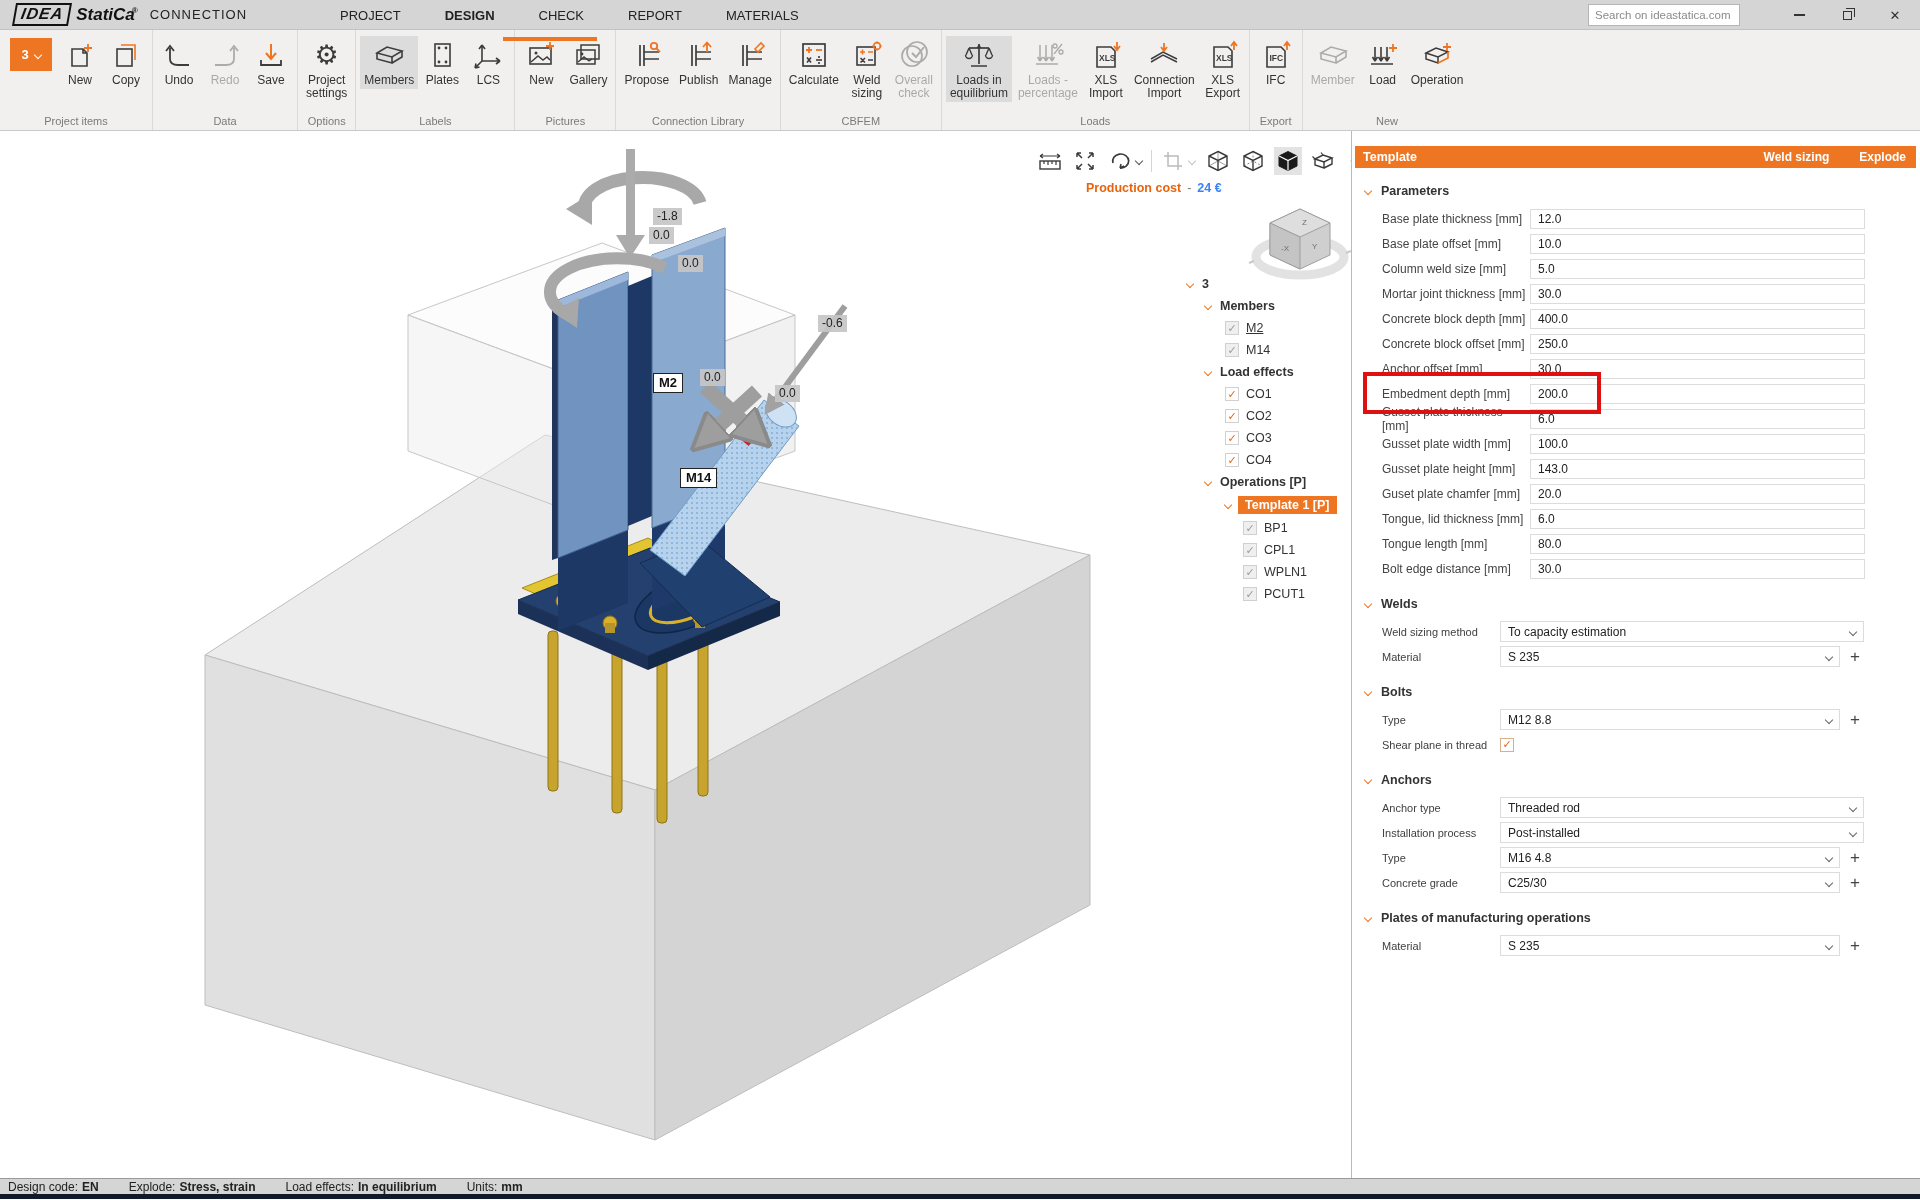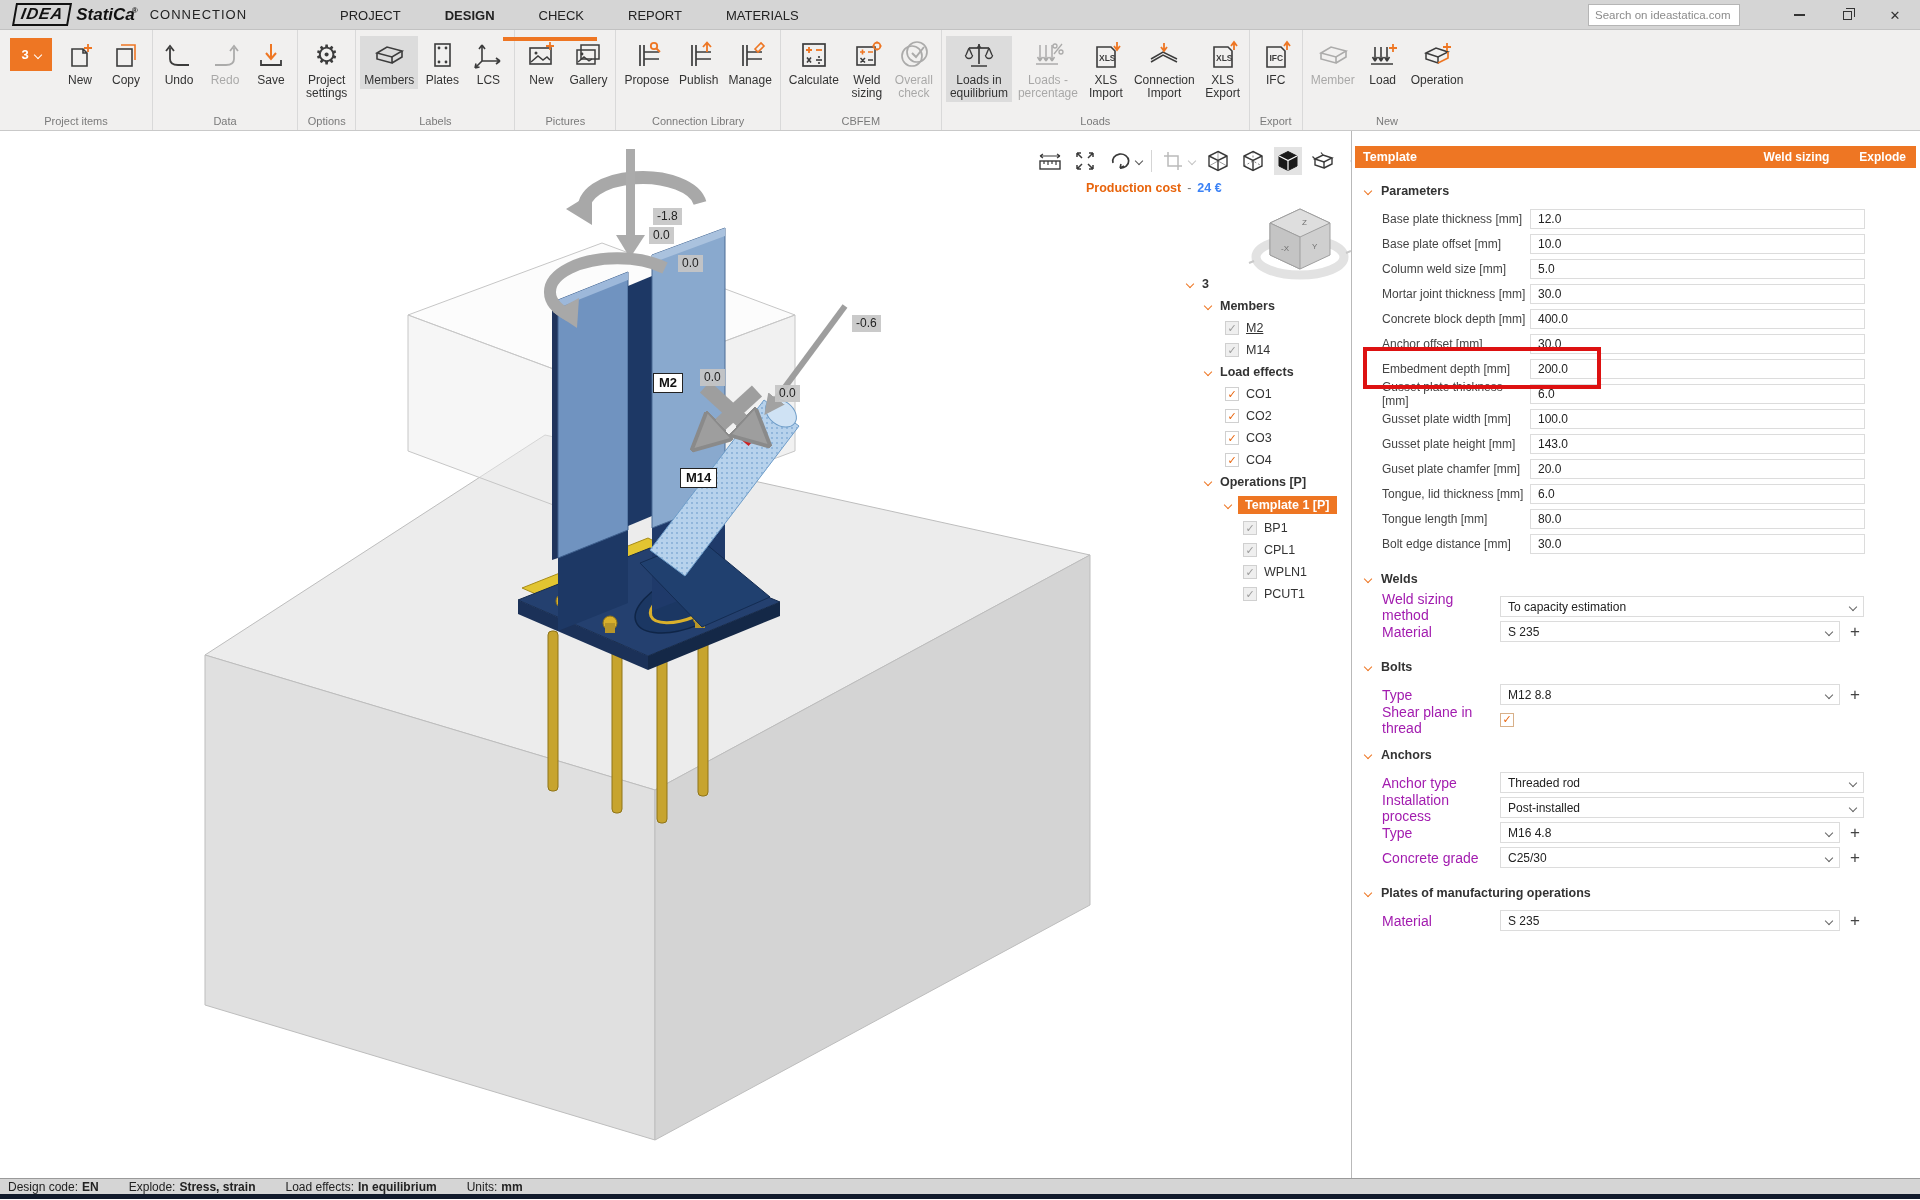--- a/index.html
+++ b/index.html
@@ -85,21 +85,21 @@
   .phead { height:22px; background:#ee7623; color:#fff; display:flex; align-items:center; padding:0 10px 0 8px; }
   .phead .ph-title { font-weight:bold; font-size:12.5px; flex:1; }
   .phead .ph-link { font-weight:bold; font-size:12px; margin-left:30px; cursor:default; }
   .sechead { display:flex; align-items:center; margin:14px 0 6px 10px; height:18px; }
   .sechead .schev { width:6px; height:6px; border-right:1.6px solid #ee7623; border-bottom:1.6px solid #ee7623; transform:rotate(45deg); margin-right:10px; }
   .sechead .sctitle { font-weight:bold; font-size:12.5px; color:#333; }
   .prow { position:relative; display:flex; align-items:center; height:25px; padding-left:27px; }
   .plabel { width:148px; color:#444; flex:none; font-size:12px; }
   .pinput { width:335px; height:20px; border:1px solid #dcdcdc; font-size:12px; color:#222; padding:0 7px; font-family:"Liberation Sans",sans-serif; outline:none; background:#fff; }
   .srow { position:relative; display:flex; align-items:center; height:25px; padding-left:27px; }
-  .slabel { width:118px; color:#a21caf; flex:none; font-size:14px; }
+  .slabel { width:118px; color:#404040; flex:none; font-size:11px; }
   .sel { position:relative; width:364px; height:21px; border:1px solid #dcdcdc; display:flex; align-items:center; padding:0 22px 0 7px; color:#222; background:#fff; }
   .sel.short { width:340px; }
   .sel .selchev { position:absolute; right:7px; top:7px; width:6px; height:6px; border-right:1.4px solid #666; border-bottom:1.4px solid #666; transform:rotate(45deg); }
   .plusbtn { width:18px; text-align:center; font-size:17px; color:#444; margin-left:6px; cursor:default; }
   .pcheck { width:14px; height:14px; border:1px solid #d8b089; display:flex; align-items:center; justify-content:center; color:#e8640c; font-size:11px; background:#fff; }
   .redbox { position:absolute; left:8px; top:-9px; width:238px; height:42px; border:4px solid #dd1111; z-index:5; pointer-events:none; }
 
   
   .statusbar { height:16px; background:#d5d5d5; border-top:1px solid #9a9a9a; display:flex; align-items:center; font-size:12px; color:#222; padding-left:8px; gap:30px; }
   .statusbar b { font-weight:bold; }
@@ -759,21 +759,21 @@
         <polygon points="22,28 52,42 52,74 22,60" fill="#c4c4c4" stroke="#9f9f9f" stroke-width="1"></polygon>
         <text x="33" y="56" font-size="8" fill="#6f6f6f" font-family="Liberation Sans">-X</text>
         <text x="64" y="54" font-size="8" fill="#6f6f6f" font-family="Liberation Sans">Y</text>
         <text x="54" y="30" font-size="8" fill="#6f6f6f" font-family="Liberation Sans">Z</text>
       </svg>
 
       <div class="chip" style="left:653px; top:77px;">-1.8</div>
       <div class="chip" style="left:649px; top:96px;">0.0</div>
       <div class="chip" style="left:678px; top:124px;">0.0</div>
       <div class="chip" style="left:700px; top:238px;">0.0</div>
-      <div class="chip" style="left:852px; top:184px;text-align:right;">-0.6</div>
+      <div class="chip" style="left:818px; top:184px;text-align:right;">-0.6</div>
       <div class="chip" style="left:775px; top:254px;">0.0</div>
       <div class="mlabel" style="left:653px; top:242px;">M2</div>
       <div class="mlabel" style="left:680px; top:337px;">M14</div>
 
       <div class="tree">
         <div class="trow t0">
             <span class="tchev"></span>
             <span>3</span>
           </div>
         <div class="trow t1">
@@ -858,20 +858,24 @@
           <span class="plabel">Column weld size [mm]</span>
           <input class="pinput" readonly="" value="5.0" style="">
         </div>
       <div class="prow">
           <span class="plabel">Mortar joint thickness [mm]</span>
           <input class="pinput" readonly="" value="30.0" style="">
         </div>
       <div class="prow">
           <span class="plabel">Concrete block depth [mm]</span>
           <input class="pinput" readonly="" value="400.0" style="">
+        </div>
+      <div class="prow">
+          <span class="plabel">Concrete block offset [mm]</span>
+          <input class="pinput" readonly="" value="250.0" style="">
         </div>
       <div class="prow">
           <span class="plabel">Anchor offset [mm]</span>
           <input class="pinput" readonly="" value="30.0" style="">
         </div>
       <div class="prow">
         <div class="redbox"></div>
         <span class="plabel">Embedment depth [mm]</span>
           <input class="pinput" readonly="" value="200.0" style="">
       </div>

